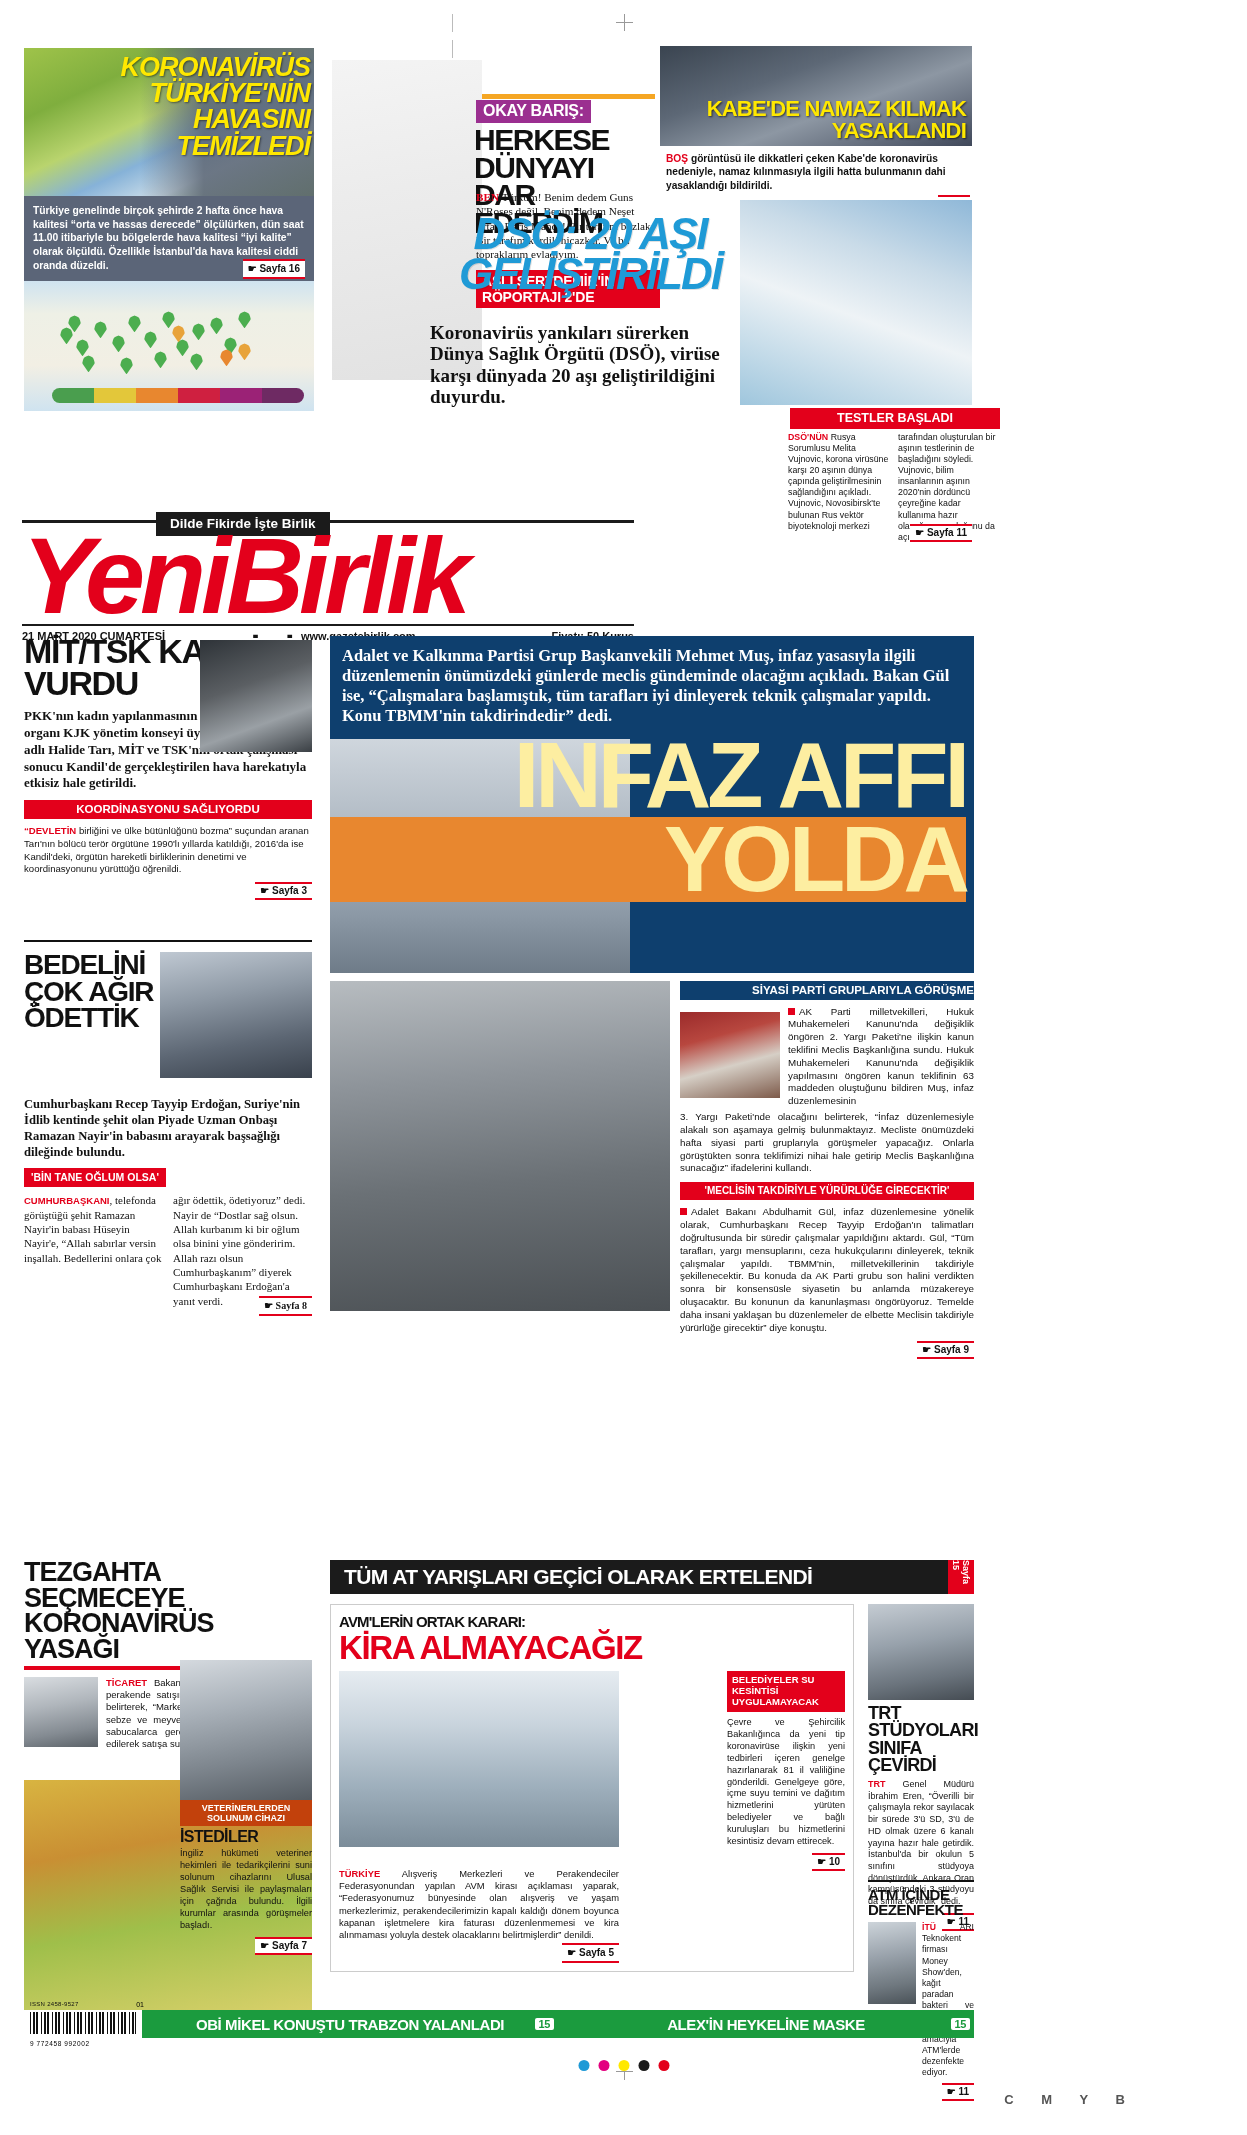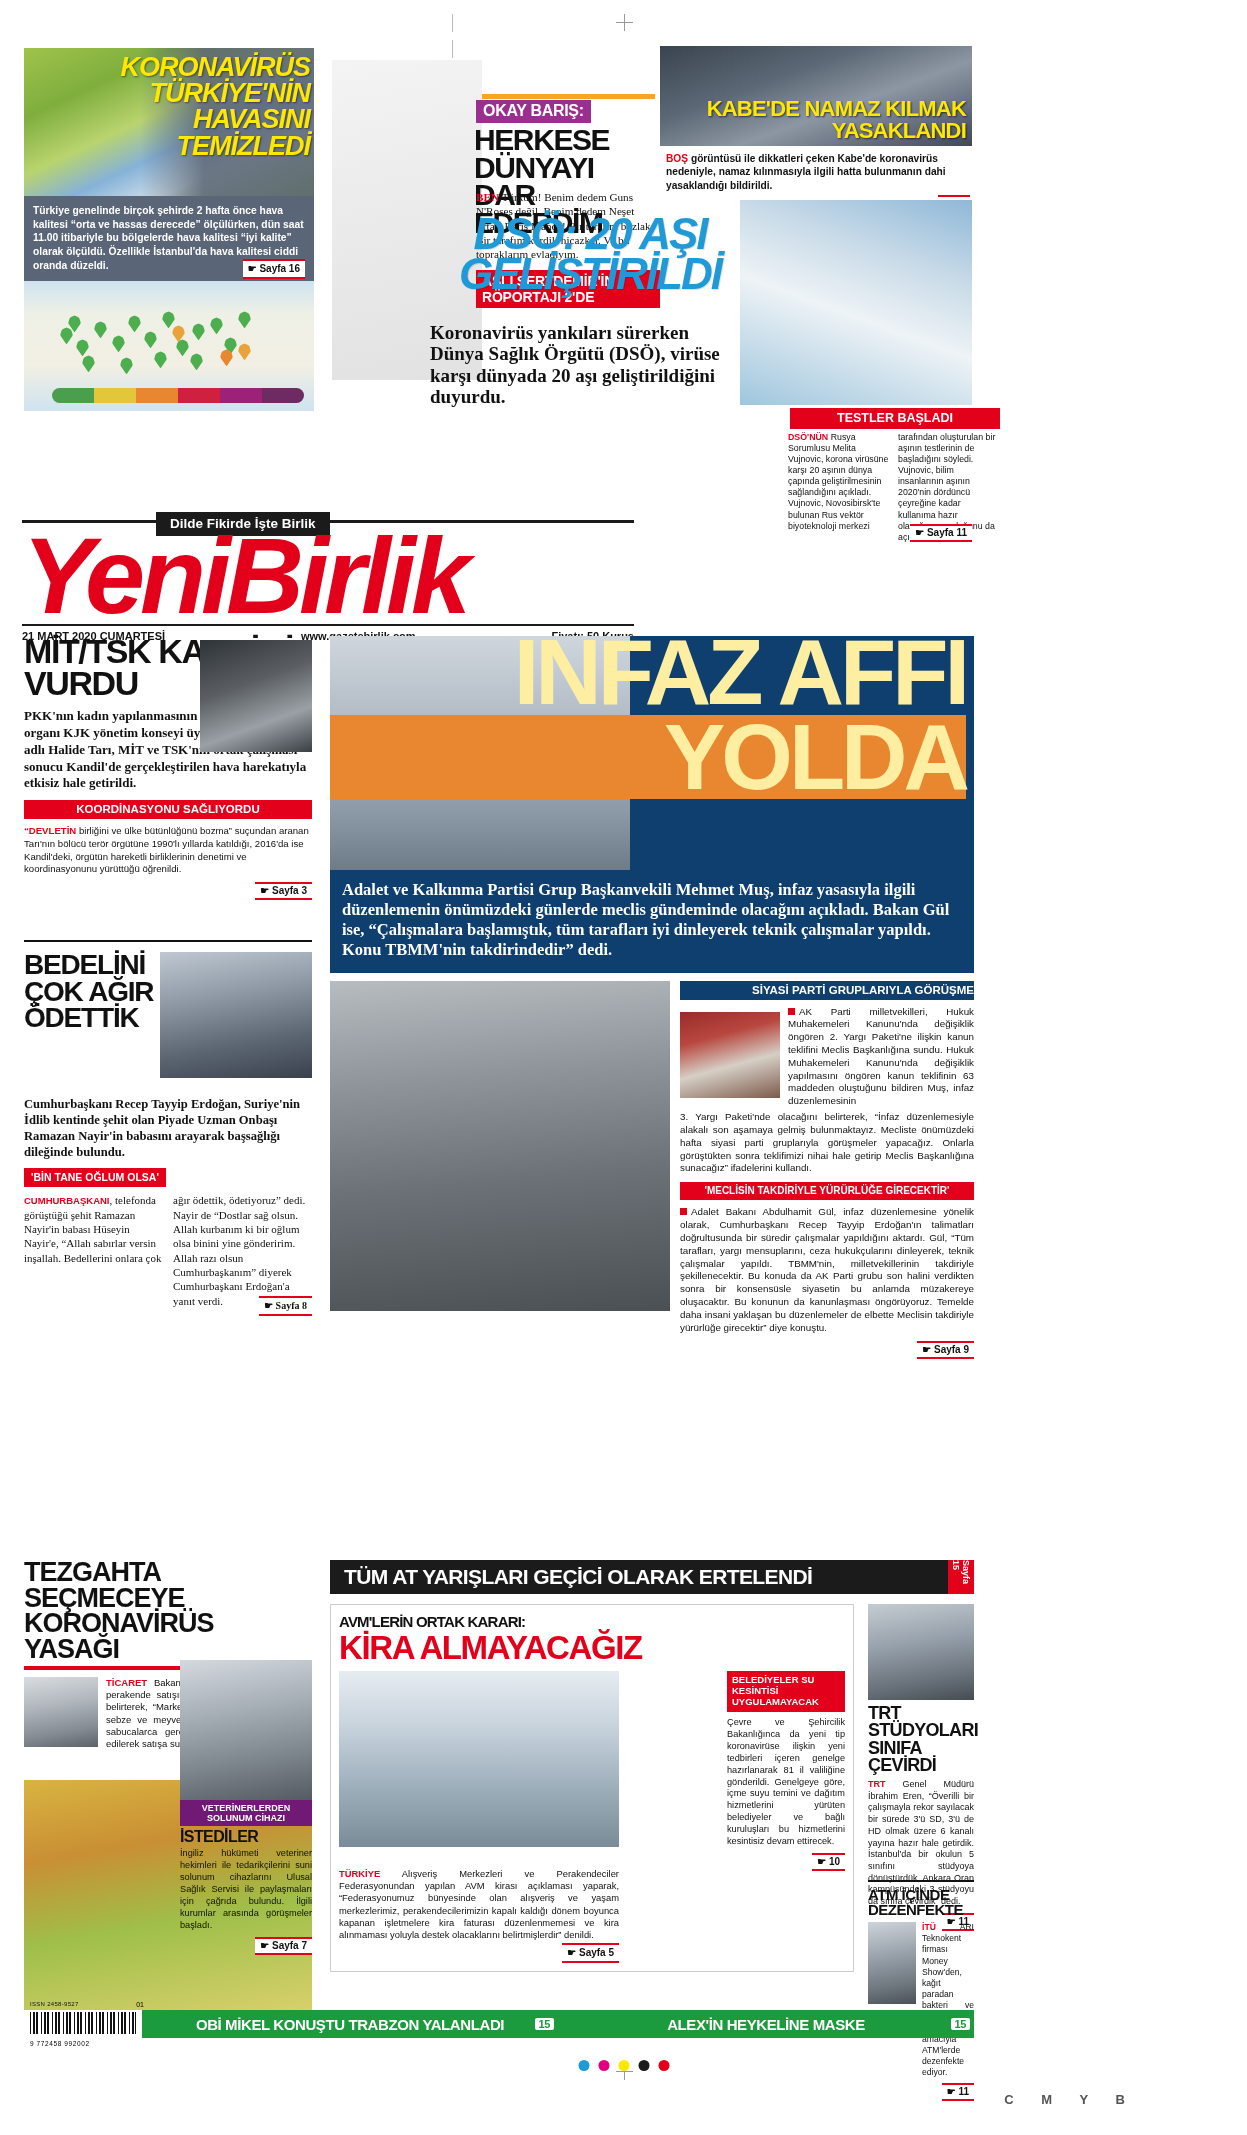--- a/index.html
+++ b/index.html
@@ -205,21 +205,21 @@
   #tez-row { display:flex; gap:8px; margin-top:7px; }
   #tez-photo { width:74px; height:70px; }
   #tez-body { flex:1; font-size:9.5px; line-height:1.3; color:#111; text-align:justify; }
   #tez-body b { color:#e3001b; }
   #tez-big { width:288px; height:230px; margin-top:6px; }
   #tez-pg { text-align:right; margin-top:3px; }
 
   
   #box-vet { left:180px; top:1660px; width:132px; }
   #vet-photo { width:132px; height:140px; }
-  #vet-kicker { background:#701a75; color:#fff; font-weight:900; font-size:9px; padding:3px 4px; text-align:center; margin-top:0; }
+  #vet-kicker { background:#c2410c; color:#fff; font-weight:900; font-size:9px; padding:3px 4px; text-align:center; margin-top:0; }
   #vet-head { font-weight:900; font-size:16px; line-height:0.95; color:#111; margin-top:3px; letter-spacing:-.6px; }
   #vet-body { font-size:9.2px; line-height:1.3; color:#111; margin-top:4px; text-align:justify; }
   #vet-pg { text-align:right; margin-top:3px; }
 
   
   #box-avm { left:330px; top:1604px; width:524px; border:1px solid #ccc; padding:8px; }
   #avm-k { font-weight:900; font-size:15px; color:#111; letter-spacing:-.8px; }
   #avm-h { font-weight:900; font-size:33px; color:#e3001b; line-height:1; letter-spacing:-1.4px; margin-top:1px; }
   #avm-row { display:flex; gap:8px; margin-top:7px; }
   #avm-left { flex:1; }
@@ -404,28 +404,28 @@
       <div class="c">
         <span>ağır ödettik, ödetiyoruz” dedi. Nayir de “Dostlar sağ olsun. Allah kurbanım ki bir oğlum olsa binini yine gönderirim. Allah razı olsun Cumhurbaşkanım” diyerek Cumhurbaşkanı Erdoğan'a yanıt verdi.</span>
         <span id="bed-pg">
           <span class="pagetag">☛ <span>Sayfa 8</span></span>
         </span>
       </div>
     </div>
   </div>
 
   <div class="abs" id="box-infaz">
+    <div id="infaz-lede">Adalet ve Kalkınma Partisi Grup Başkanvekili Mehmet Muş, infaz yasasıyla ilgili düzenlemenin önümüzdeki günlerde meclis gündeminde olacağını açıkladı. Bakan Gül ise, “Çalışmalara başlamıştık, tüm tarafları iyi dinleyerek teknik çalışmalar yapıldı. Konu TBMM'nin takdirindedir” dedi.</div>
     <div id="infaz-hero">
       <div class="img ph ph-court"></div>
       <h1>
         <span>İNFAZ AFFI</span>
         <span class="l2">YOLDA</span>
       </h1>
     </div>
-    <div id="infaz-lede">Adalet ve Kalkınma Partisi Grup Başkanvekili Mehmet Muş, infaz yasasıyla ilgili düzenlemenin önümüzdeki günlerde meclis gündeminde olacağını açıkladı. Bakan Gül ise, “Çalışmalara başlamıştık, tüm tarafları iyi dinleyerek teknik çalışmalar yapıldı. Konu TBMM'nin takdirindedir” dedi.</div>
 
     <div id="infaz-grid">
       <div id="infaz-photo" class="ph ph-police"></div>
       <div id="infaz-right">
         <div class="blue-kicker">SİYASİ PARTİ GRUPLARIYLA GÖRÜŞME</div>
         <div style="margin-top:6px;">
           <div id="mus-photo" class="ph ph-mus"></div>
           <div class="body-sm">
             <span class="sq"></span><span>AK Parti milletvekilleri, Hukuk Muhakemeleri Kanunu'nda değişiklik öngören 2. Yargı Paketi'ne ilişkin kanun teklifini Meclis Başkanlığına sundu. Hukuk Muhakemeleri Kanunu'nda değişiklik yapılmasını öngören kanun teklifinin 63 maddeden oluştuğunu bildiren Muş, infaz düzenlemesinin</span>
           </div>

